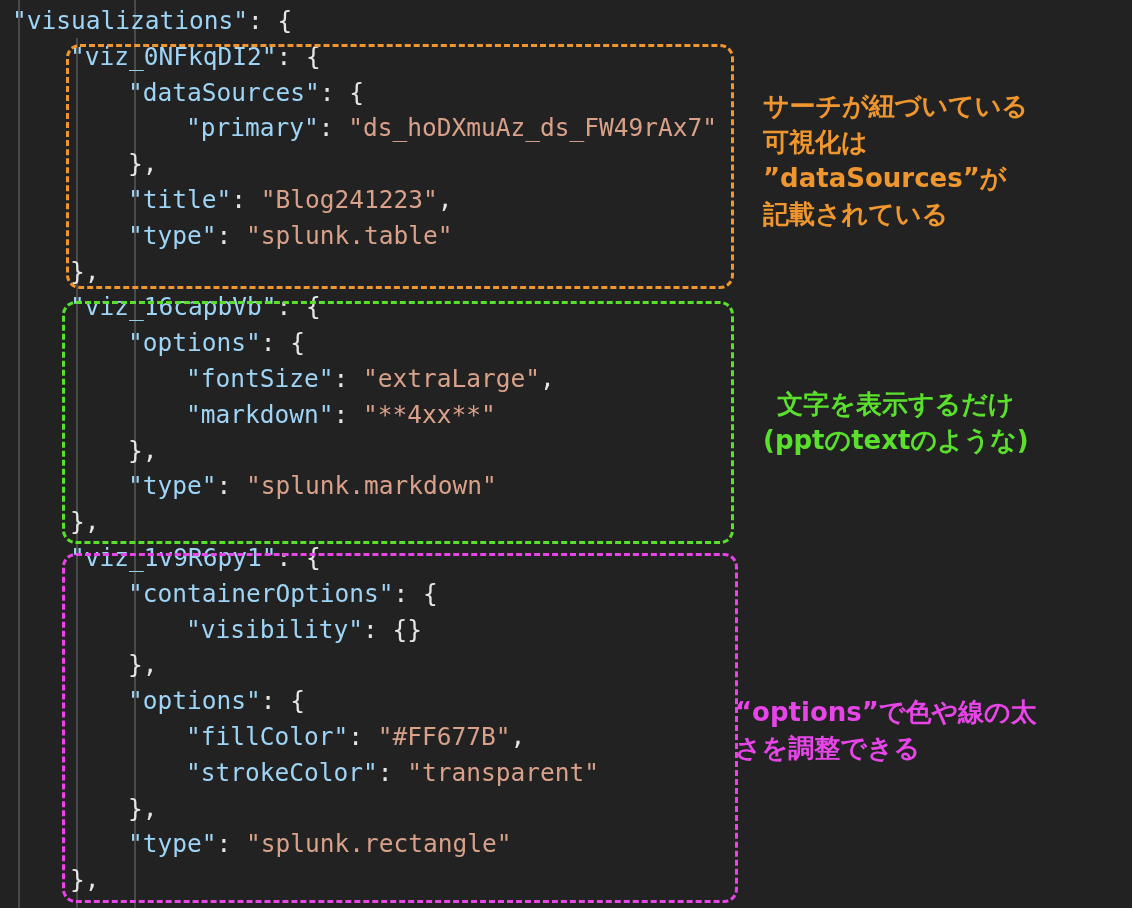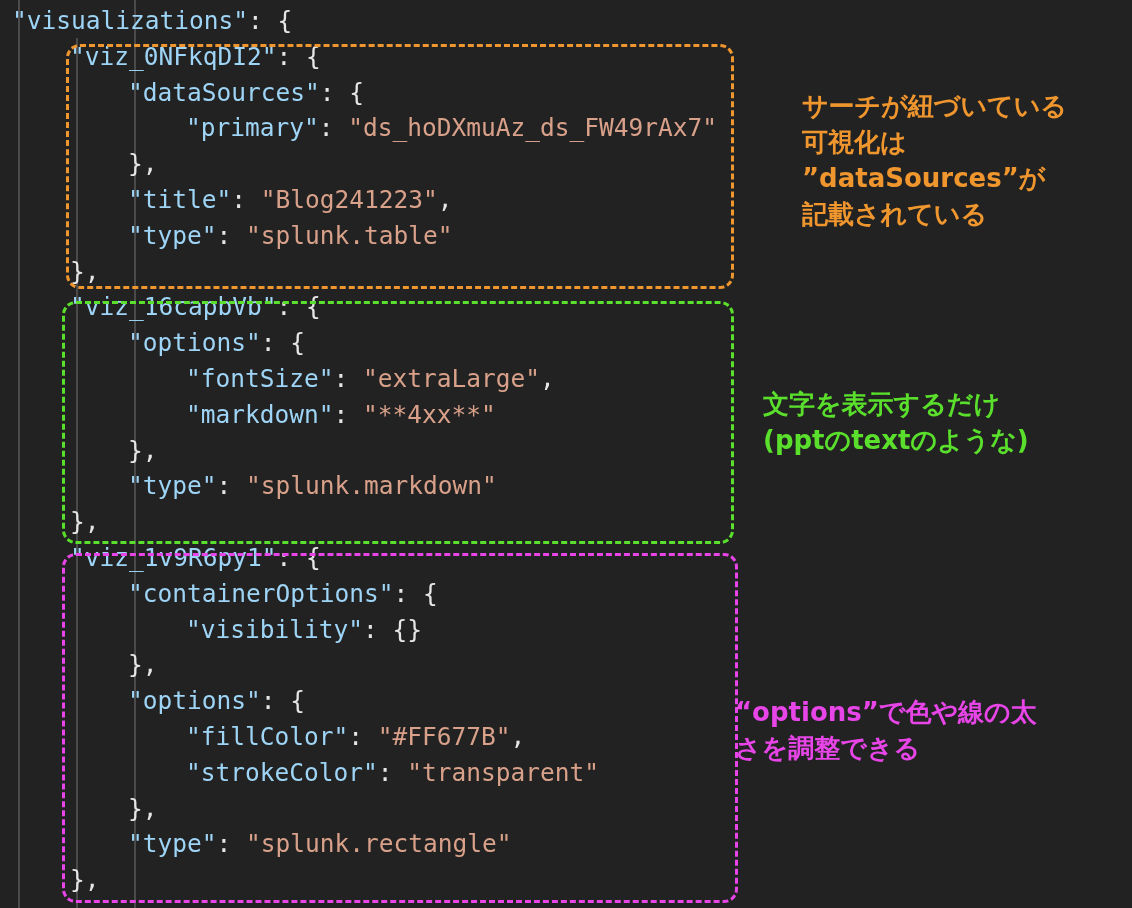--- a/index.html
+++ b/index.html
@@ -69,21 +69,21 @@
   
   .annotation {
     position: absolute;
     font-family: "DejaVu Sans", "Liberation Sans", sans-serif;
     font-weight: bold;
     font-size: 26px;
     line-height: 36px;
     white-space: pre-line;
     letter-spacing: 0px;
   }
-  #anno-orange  { color: #f0962e; margin-left: 39px; }
+  #anno-orange  { color: #f0962e; }
   #anno-green   { color: #5ae02c; }
   #anno-magenta { color: #e845e8; }
 </style>
 </head>
 <body>
 
 <div id="code-pane">
 
   <div class="indent-guide ig1"></div>
   <div class="indent-guide ig2"></div>
@@ -122,17 +122,17 @@
 
 <div class="hl-box" id="box-green" style="left:62px; top:301px; width:672px; height:243px;"></div>
 
 <div class="hl-box" id="box-magenta" style="left:62px; top:553px; width:676px; height:350px;"></div>
 
 <div class="annotation" id="anno-orange" style="left:763px; top:88px;">サーチが紐づいている
 可視化は
 ”dataSources”が
 記載されている</div>
 
-<div class="annotation" id="anno-green" style="left:763px; top:386px;">文字を表示するだけ
+<div class="annotation" id="anno-green" style="left:763px; top:386px;text-align:center;">文字を表示するだけ
 (pptのtextのような)</div>
 
 <div class="annotation" id="anno-magenta" style="left:735px; top:694px;">“options”で色や線の太
 さを調整できる</div>
 
 </body></html>

